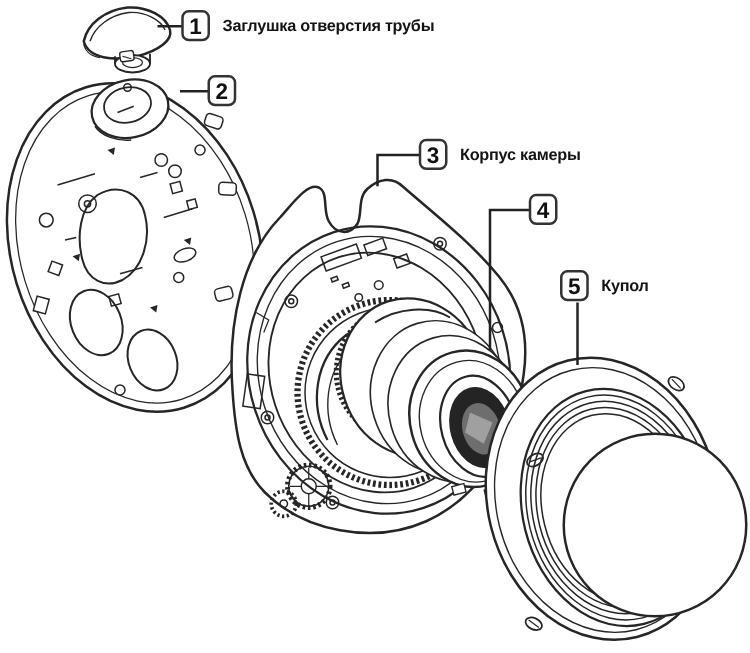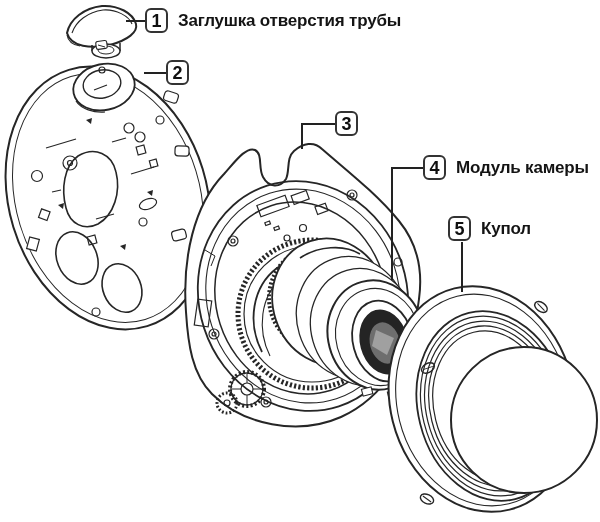--- a/index.html
+++ b/index.html
@@ -8,21 +8,21 @@
     font-family:"Liberation Sans","DejaVu Sans",sans-serif;
   }
   .artwork{position:absolute;left:0;top:0;}
   .callout{position:absolute;display:flex;align-items:center;gap:10px;}
   .numbox{
     box-sizing:border-box;min-width:23px;height:25px;padding:0 3px;
     border:2.5px solid #333;border-radius:6px;background:#fff;
     display:flex;align-items:center;justify-content:center;
     font-size:18px;font-weight:700;color:#101010;line-height:1;
   }
-  .ctext{font-size:17px;font-weight:700;color:#141414;letter-spacing:-0.2px;white-space:nowrap;}
+  .ctext{font-size:13px;font-weight:700;color:#141414;letter-spacing:-0.2px;white-space:nowrap;}
 </style>
 </head>
 <body>
 
 <div class="stage">
 
   <svg class="artwork" width="600" height="522" viewBox="0 0 600 522">
 
     <g fill="none" stroke="#262626" stroke-width="1.2">
       <ellipse cx="108" cy="198" rx="99" ry="134" transform="rotate(-17 108 198)" stroke-width="2" fill="#ffffff"></ellipse>
@@ -178,25 +178,25 @@
     <div class="numbox">1</div>
     <div class="ctext">Заглушка отверстия трубы</div>
   </div>
 
   <div class="callout" style="left:166px;top:60px;">
     <div class="numbox">2</div>
   </div>
 
   <div class="callout" style="left:335px;top:111px;">
     <div class="numbox">3</div>
+    <div class="ctext">Корпус камеры</div>
   </div>
 
   <div class="callout" style="left:423px;top:155px;">
     <div class="numbox">4</div>
-    <div class="ctext">Модуль камеры</div>
   </div>
 
   <div class="callout" style="left:448px;top:216px;">
     <div class="numbox">5</div>
     <div class="ctext">Купол</div>
   </div>
 
 </div>
 
 </body></html>

